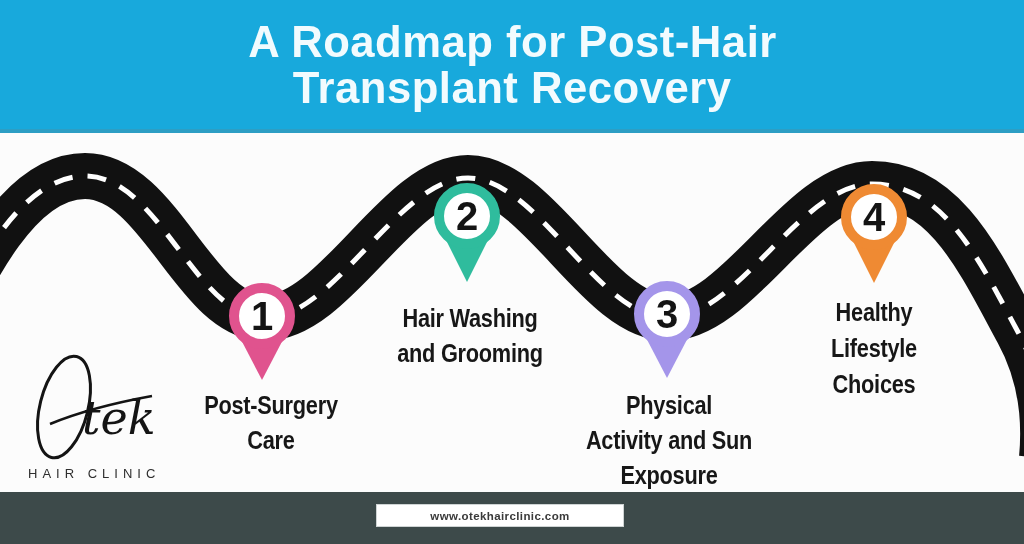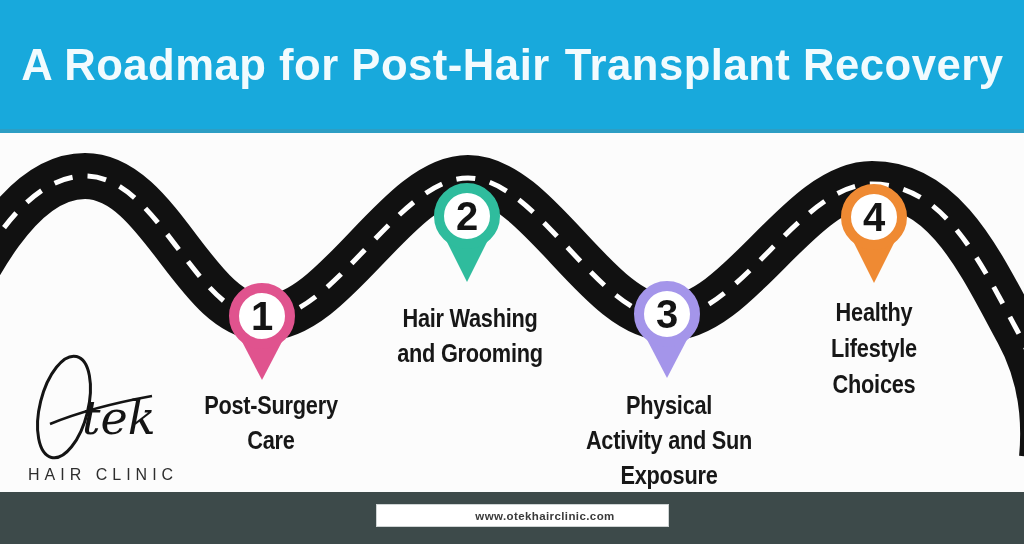--- a/index.html
+++ b/index.html
@@ -4,21 +4,21 @@
 <style>
   html,body{margin:0;padding:0;background:#e8e8e8;}
   .canvas{
     position:relative;width:1024px;height:544px;overflow:hidden;
     background:#fcfcfc;font-family:"Liberation Sans",sans-serif;
   }
   
   .header{
     position:absolute;top:0;left:0;width:1024px;height:133px;
     box-sizing:border-box;border-bottom:4px solid #2d9ec4;
-    display:flex;flex-direction:row;align-items:center;justify-content:center;
+    display:flex;flex-direction:column;align-items:center;justify-content:center;
   }
   .title-line{
     font-weight:700;font-size:45px;line-height:46px;letter-spacing:.5px;
     color:#f2fbfe;text-align:center;transform:scaleX(.97);
   }
   
   .road-svg{position:absolute;top:0;left:0;width:1024px;height:544px;}
   .pin-num{
     font-family:"Liberation Sans",sans-serif;font-weight:700;font-size:40px;
     text-anchor:middle;fill:#141414;
@@ -30,34 +30,34 @@
     color:#171717;transform:scaleX(.87);
   }
   .s1{left:131px;top:388px;}
   .s2{left:330px;top:301px;}
   .s3{left:529px;top:388px;}
   .s4{left:734px;top:294px;line-height:36px;}
   
   .logo{position:absolute;left:24px;top:352px;width:150px;}
   .logo-sig{display:block;}
   .logo-sub{
-    margin-top:4px;padding-left:4px;font-size:16px;letter-spacing:5px;
+    margin-top:4px;padding-left:4px;font-size:13px;letter-spacing:5px;
     color:#2e2e2e;font-weight:400;white-space:nowrap;
   }
   .sig-text{
     font-family:"DejaVu Serif",serif;font-style:italic;font-weight:400;
     font-size:46px;fill:#141414;
   }
   
   .footer-bar{
     position:absolute;left:0;bottom:0;width:1024px;height:52px;background:#3d4a4a;
   }
   .url-box{
     position:absolute;left:377px;top:13px;width:246px;height:21px;background:#ffffff;
-    display:flex;align-items:center;justify-content:center;box-shadow:0 0 0 1px #cfd4d4;padding-left:45px;
+    display:flex;align-items:center;justify-content:center;box-shadow:0 0 0 1px #cfd4d4;
   }
   .url-text{font-size:11.5px;font-weight:700;color:#3a3a3a;letter-spacing:.4px;}
 </style>
 </head>
 <body>
 
 <div class="canvas">
 
   <div class="header" style="background:#18a9dc;">
     <div class="title-line">A Roadmap for Post-Hair</div>

